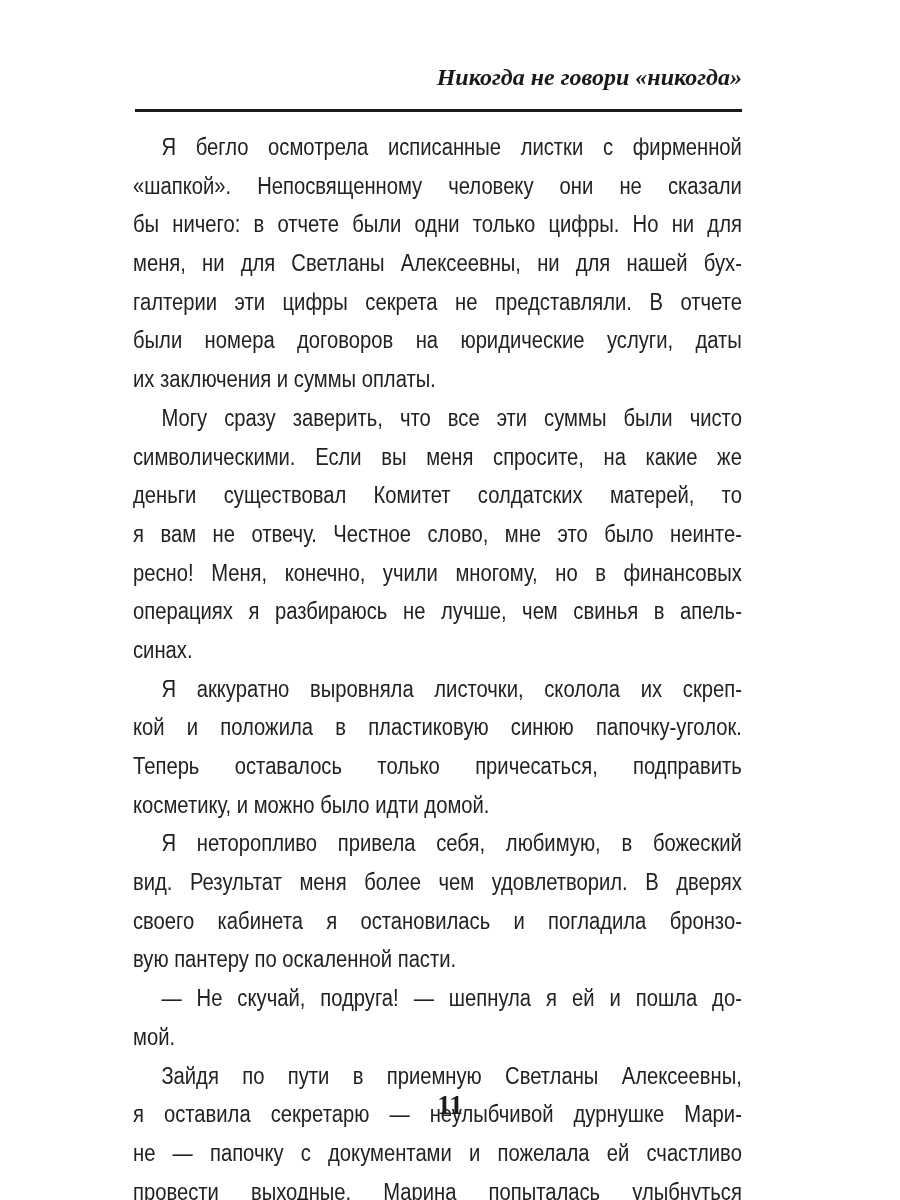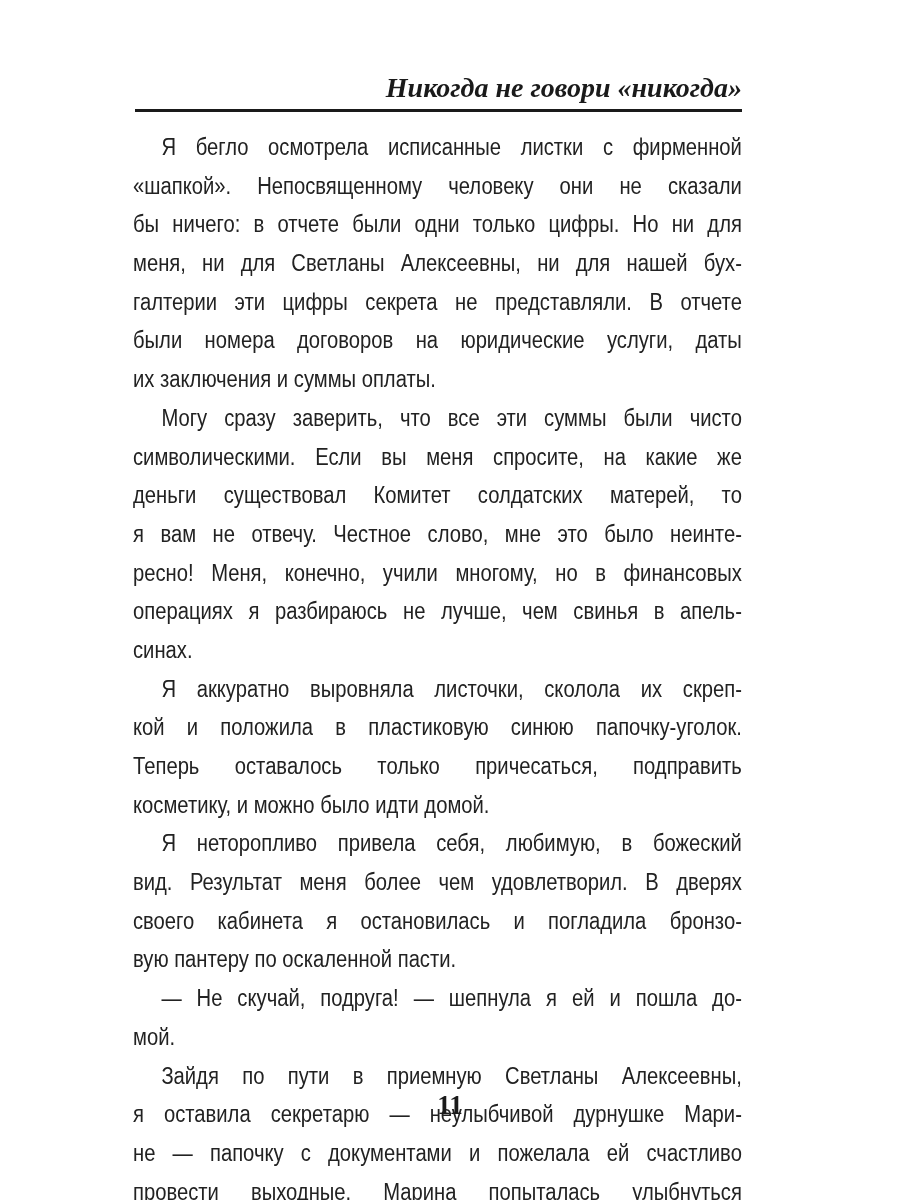--- a/index.html
+++ b/index.html
@@ -1,21 +1,21 @@
 <!DOCTYPE html>
 <html><head>
 <meta charset="utf-8">
 <style>
   html, body { margin:0; padding:0; }
   body { width:900px; height:1200px; background:#ffffff; position:relative; overflow:hidden; }
   .page { position:absolute; left:0; top:0; width:900px; height:1200px; }
   .running-head {
-    position:absolute; left:133px; width:609px; top:72px;
+    position:absolute; left:133px; width:609px; top:64px;
     text-align:right; font-family:"Liberation Serif", serif; font-style:italic; font-weight:bold;
-    font-size:28px; color:#1a1a1a; letter-spacing:0px;
+    font-size:24px; color:#1a1a1a; letter-spacing:0px;
   }
   .rule { position:absolute; left:135px; width:607px; top:109px; height:3px; background:#1a1a1a; }
   .body-text {
     position:absolute; left:133px; top:128px; width:609px;
     font-family:"Liberation Sans", sans-serif; font-size:23.5px; line-height:38.7px;
     color:#222222; transform-origin:left top; transform:scaleX(0.86); width:708px;
   }
   .line { display:block; white-space:nowrap; text-align:justify; text-align-last:justify; height:38.7px; }
   .line.last { text-align-last:left; }
   .line.indent { padding-left:33px; }

